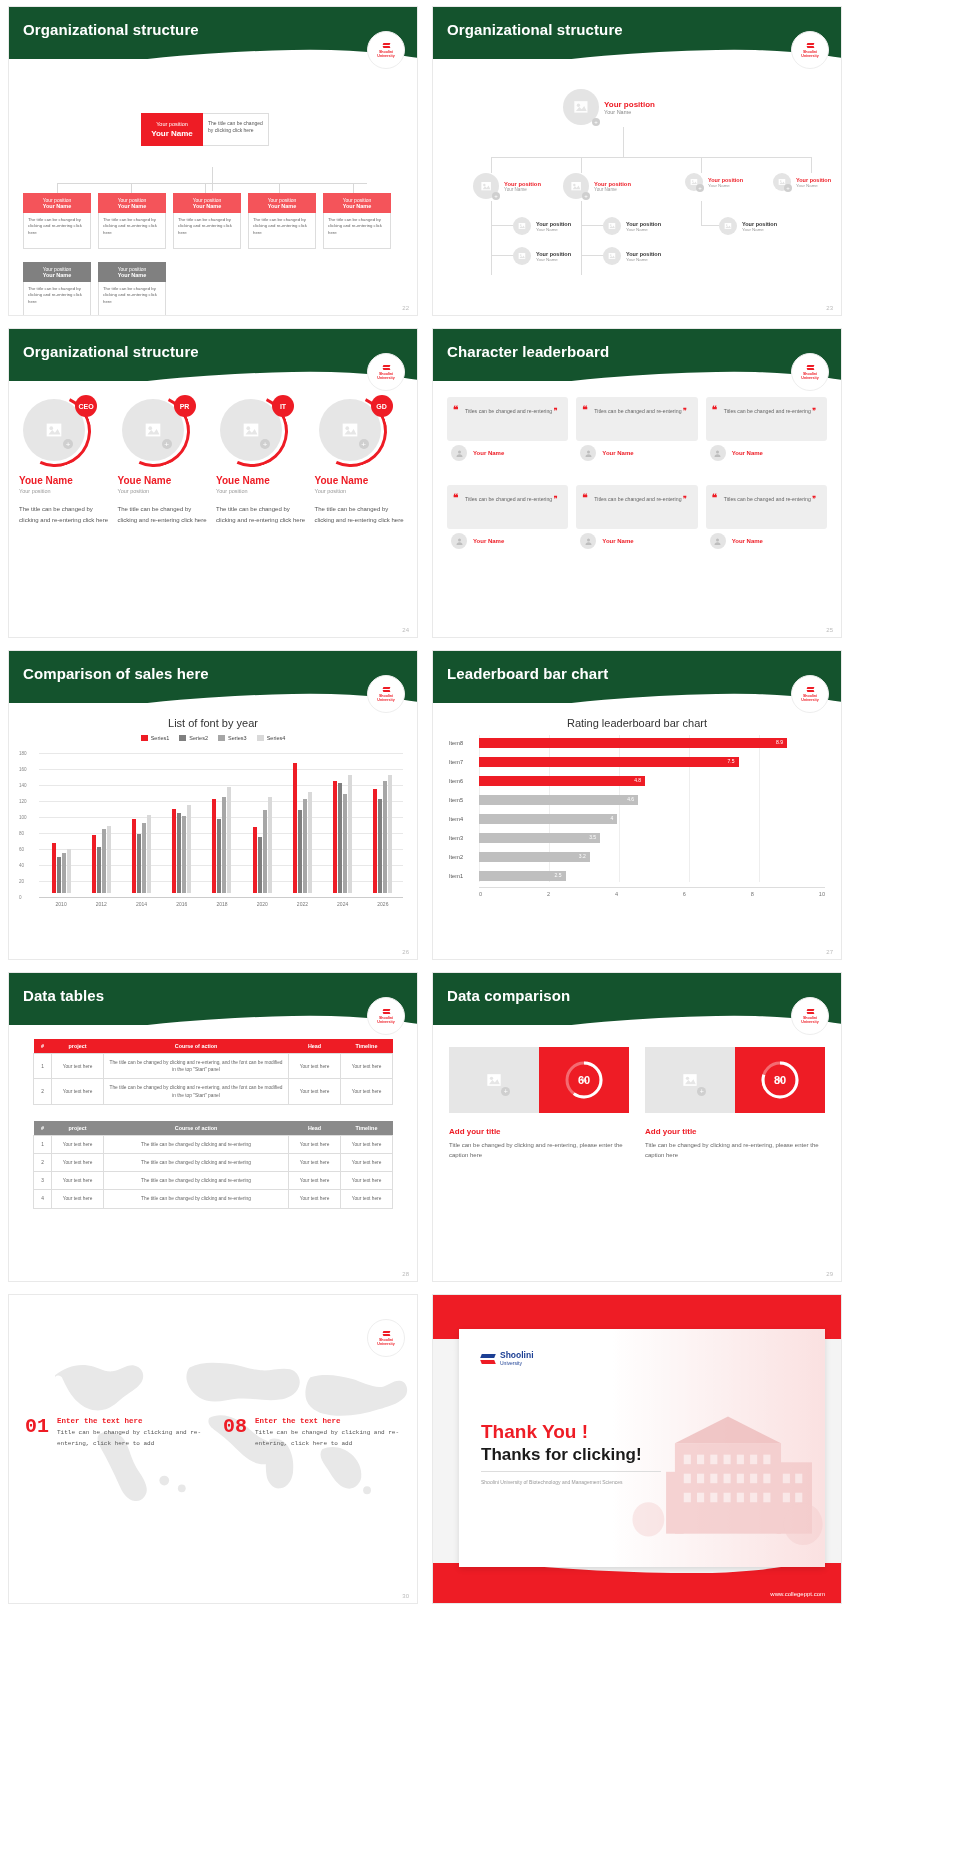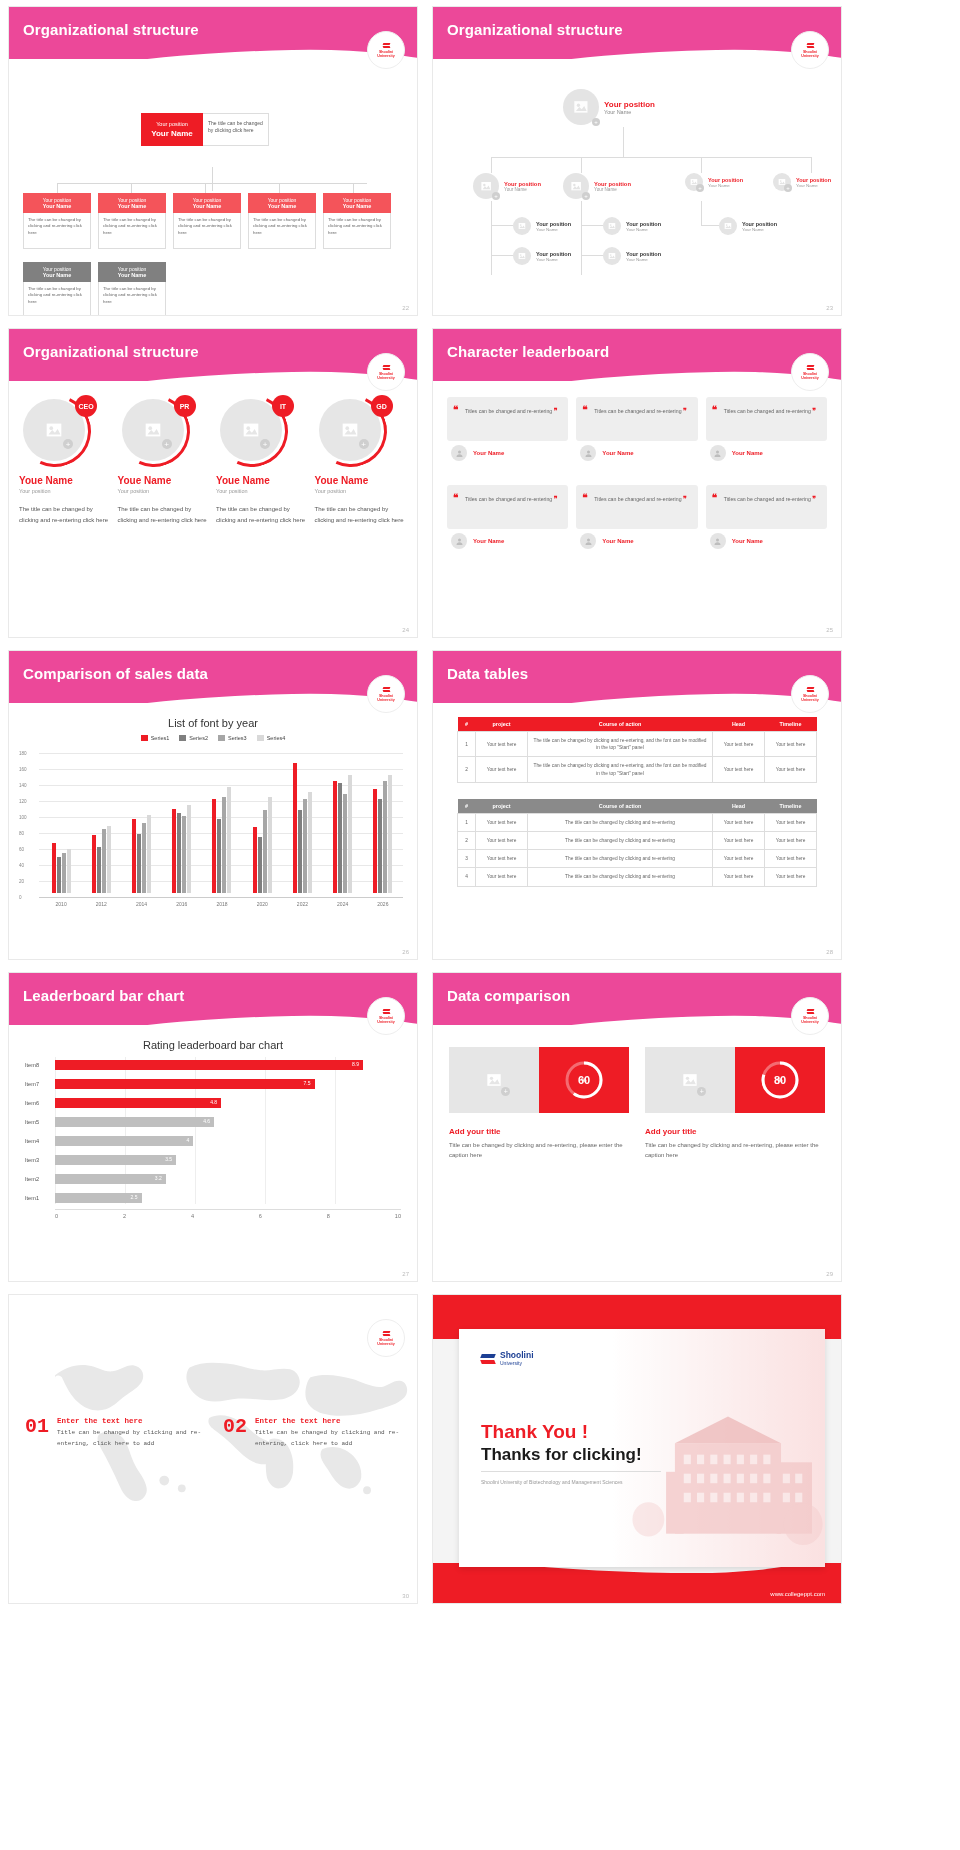--- a/index.html
+++ b/index.html
@@ -21,21 +21,21 @@
   .slide {
     position: relative;
     background: #fff;
     border: 1px solid #e9e9e9;
     overflow: hidden;
   }
   
   .hdr {
     position: relative;
     height: 52px;
-    background: #ec4899;
+    background: #14532d;
     overflow: hidden;
   }
   .hdr h1 {
     color: #fff;
     font-size: 15px;
     font-weight: bold;
     padding: 14px 0 0 14px;
     letter-spacing: .1px;
   }
   .hdr .swoop {
@@ -662,21 +662,21 @@
             </div>
           <div class="qname">Your Name</div>
         </div>
       </div>
     </div>
     <div class="pgno">25</div>
   </div>
 
   <div class="slide s26">
     <div class="hdr">
-      <h1>Comparison of sales data</h1>
+      <h1>Comparison of sales here</h1>
       <div class="swoop"></div>
     </div>
     <div class="logo">
       <div class="lmark"></div>
       <div class="lt"><span>Shoolini</span><br><span>University</span></div>
     </div>
     <div class="chart-title">List of font by year</div>
     <div class="legend">
       <span><i style="background:#ee1c25"></i><span>Series1</span></span>
       <span><i style="background:#7f7f7f"></i><span>Series2</span></span>
@@ -769,101 +769,20 @@
           <div>2018</div>
           <div>2020</div>
           <div>2022</div>
           <div>2024</div>
           <div>2026</div>
         </div>
     </div>
     <div class="pgno">26</div>
   </div>
 
-  <div class="slide s28">
-    <div class="hdr">
-      <h1>Data tables</h1>
-      <div class="swoop"></div>
-    </div>
-    <div class="logo">
-      <div class="lmark"></div>
-      <div class="lt"><span>Shoolini</span><br><span>University</span></div>
-    </div>
-    <table class="tbl t1">
-      <thead>
-          <tr>
-        <th style="width:18px">#</th>
-        <th style="width:52px">project</th>
-        <th>Course of action</th>
-        <th style="width:52px">Head</th>
-        <th style="width:52px">Timeline</th>
-      </tr>
-        </thead>
-      <tbody>
-        <tr>
-          <td>1</td>
-          <td>Your text here</td>
-          <td class="desc">The title can be changed by clicking and re-entering, and the font can be modified in the top "Start" panel</td>
-          <td>Your text here</td>
-          <td>Your text here</td>
-        </tr>
-        <tr>
-          <td>2</td>
-          <td>Your text here</td>
-          <td class="desc">The title can be changed by clicking and re-entering, and the font can be modified in the top "Start" panel</td>
-          <td>Your text here</td>
-          <td>Your text here</td>
-        </tr>
-      </tbody>
-    </table>
-
-    <table class="tbl t2" style="margin-top:16px">
-      <thead>
-          <tr>
-        <th style="width:18px">#</th>
-        <th style="width:52px">project</th>
-        <th>Course of action</th>
-        <th style="width:52px">Head</th>
-        <th style="width:52px">Timeline</th>
-      </tr>
-        </thead>
-      <tbody>
-        <tr>
-          <td>1</td>
-          <td>Your text here</td>
-          <td class="desc">The title can be changed by clicking and re-entering</td>
-          <td>Your text here</td>
-          <td>Your text here</td>
-        </tr>
-        <tr>
-          <td>2</td>
-          <td>Your text here</td>
-          <td class="desc">The title can be changed by clicking and re-entering</td>
-          <td>Your text here</td>
-          <td>Your text here</td>
-        </tr>
-        <tr>
-          <td>3</td>
-          <td>Your text here</td>
-          <td class="desc">The title can be changed by clicking and re-entering</td>
-          <td>Your text here</td>
-          <td>Your text here</td>
-        </tr>
-        <tr>
-          <td>4</td>
-          <td>Your text here</td>
-          <td class="desc">The title can be changed by clicking and re-entering</td>
-          <td>Your text here</td>
-          <td>Your text here</td>
-        </tr>
-      </tbody>
-    </table>
-    <div class="pgno">28</div>
-  </div>
-
   <div class="slide s27">
     <div class="hdr">
       <h1>Leaderboard bar chart</h1>
       <div class="swoop"></div>
     </div>
     <div class="logo">
       <div class="lmark"></div>
       <div class="lt"><span>Shoolini</span><br><span>University</span></div>
     </div>
     <div class="chart-title">Rating leaderboard bar chart</div>
@@ -942,20 +861,101 @@
       <div class="xaxis" id="hbaxis">
           <span>0</span>
           <span>2</span>
           <span>4</span>
           <span>6</span>
           <span>8</span>
           <span>10</span>
         </div>
     </div>
     <div class="pgno">27</div>
+  </div>
+
+  <div class="slide s28">
+    <div class="hdr">
+      <h1>Data tables</h1>
+      <div class="swoop"></div>
+    </div>
+    <div class="logo">
+      <div class="lmark"></div>
+      <div class="lt"><span>Shoolini</span><br><span>University</span></div>
+    </div>
+    <table class="tbl t1">
+      <thead>
+          <tr>
+        <th style="width:18px">#</th>
+        <th style="width:52px">project</th>
+        <th>Course of action</th>
+        <th style="width:52px">Head</th>
+        <th style="width:52px">Timeline</th>
+      </tr>
+        </thead>
+      <tbody>
+        <tr>
+          <td>1</td>
+          <td>Your text here</td>
+          <td class="desc">The title can be changed by clicking and re-entering, and the font can be modified in the top "Start" panel</td>
+          <td>Your text here</td>
+          <td>Your text here</td>
+        </tr>
+        <tr>
+          <td>2</td>
+          <td>Your text here</td>
+          <td class="desc">The title can be changed by clicking and re-entering, and the font can be modified in the top "Start" panel</td>
+          <td>Your text here</td>
+          <td>Your text here</td>
+        </tr>
+      </tbody>
+    </table>
+
+    <table class="tbl t2" style="margin-top:16px">
+      <thead>
+          <tr>
+        <th style="width:18px">#</th>
+        <th style="width:52px">project</th>
+        <th>Course of action</th>
+        <th style="width:52px">Head</th>
+        <th style="width:52px">Timeline</th>
+      </tr>
+        </thead>
+      <tbody>
+        <tr>
+          <td>1</td>
+          <td>Your text here</td>
+          <td class="desc">The title can be changed by clicking and re-entering</td>
+          <td>Your text here</td>
+          <td>Your text here</td>
+        </tr>
+        <tr>
+          <td>2</td>
+          <td>Your text here</td>
+          <td class="desc">The title can be changed by clicking and re-entering</td>
+          <td>Your text here</td>
+          <td>Your text here</td>
+        </tr>
+        <tr>
+          <td>3</td>
+          <td>Your text here</td>
+          <td class="desc">The title can be changed by clicking and re-entering</td>
+          <td>Your text here</td>
+          <td>Your text here</td>
+        </tr>
+        <tr>
+          <td>4</td>
+          <td>Your text here</td>
+          <td class="desc">The title can be changed by clicking and re-entering</td>
+          <td>Your text here</td>
+          <td>Your text here</td>
+        </tr>
+      </tbody>
+    </table>
+    <div class="pgno">28</div>
   </div>
 
   <div class="slide s29">
     <div class="hdr">
       <h1>Data comparison</h1>
       <div class="swoop"></div>
     </div>
     <div class="logo">
       <div class="lmark"></div>
       <div class="lt"><span>Shoolini</span><br><span>University</span></div>
@@ -1044,21 +1044,21 @@
       </div>
       <div class="glob-row">
         <div class="glob-item">
           <div class="glob-num">01</div>
           <div>
             <div class="glob-h">Enter the text here</div>
             <div class="glob-p">Title can be changed by clicking and re-entering, click here to add</div>
           </div>
         </div>
         <div class="glob-item">
-          <div class="glob-num">02</div>
+          <div class="glob-num">08</div>
           <div>
             <div class="glob-h">Enter the text here</div>
             <div class="glob-p">Title can be changed by clicking and re-entering, click here to add</div>
           </div>
         </div>
       </div>
     </div>
     <div class="pgno">30</div>
   </div>
 

